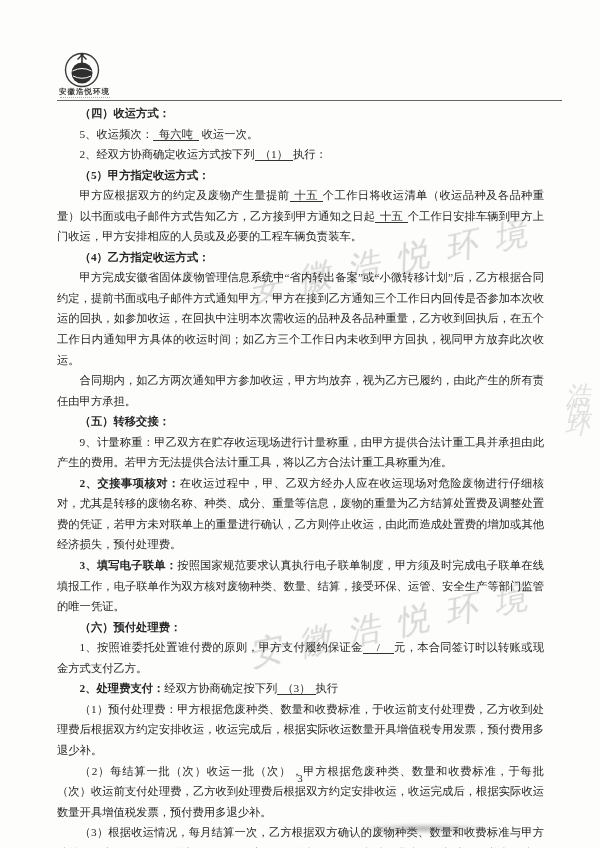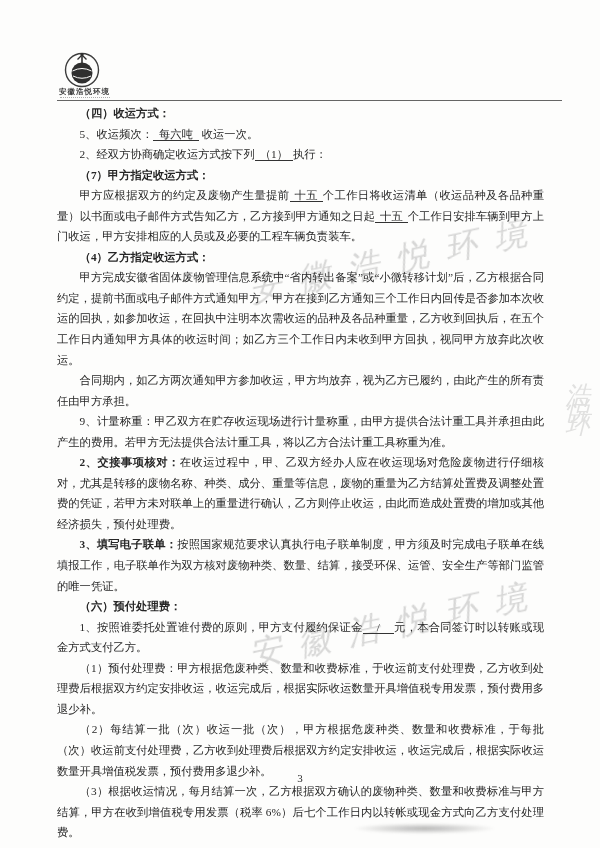--- a/index.html
+++ b/index.html
@@ -77,30 +77,32 @@
   <div class="header-rule"></div>
 
   <div class="wm wm1">安徽浩悦环境</div>
   <div class="wm wm2">安徽浩悦环境</div>
   <div class="wm-edge">浩悦环</div>
 
   <main class="doc-body">
       <p><span class="seg-b">（四）收运方式：</span></p>
       <p><span>5、收运频次：</span><span class="seg-u" style="padding: 0px 6px;">每六吨</span><span> 收运一次。</span></p>
       <p><span>2、经双方协商确定收运方式按下列</span><span class="seg-u" style="padding: 0px 5px;">（1）</span><span>执行：</span></p>
-      <p><span class="seg-b">（7）甲方指定收运方式：</span></p>
+      <p><span class="seg-b">（5）甲方指定收运方式：</span></p>
       <p><span>甲方应根据双方的约定及废物产生量提前</span><span class="seg-u" style="padding: 0px 5px;">十五</span><span>个工作日将收运清单（收运品种及各品种重量）以书面或电子邮件方式告知乙方，乙方接到甲方通知之日起</span><span class="seg-u" style="padding: 0px 5px;">十五</span><span>个工作日安排车辆到甲方上门收运，甲方安排相应的人员或及必要的工程车辆负责装车。</span></p>
       <p><span class="seg-b">（4）乙方指定收运方式：</span></p>
       <p><span>甲方完成安徽省固体废物管理信息系统中“省内转出备案”或“小微转移计划”后，乙方根据合同约定，提前书面或电子邮件方式通知甲方，甲方在接到乙方通知三个工作日内回传是否参加本次收运的回执，如参加收运，在回执中注明本次需收运的品种及各品种重量，乙方收到回执后，在五个工作日内通知甲方具体的收运时间；如乙方三个工作日内未收到甲方回执，视同甲方放弃此次收运。</span></p>
       <p><span>合同期内，如乙方两次通知甲方参加收运，甲方均放弃，视为乙方已履约，由此产生的所有责任由甲方承担。</span></p>
+      <p><span class="seg-b">（五）转移交接：</span></p>
       <p><span>9、计量称重：甲乙双方在贮存收运现场进行计量称重，由甲方提供合法计重工具并承担由此产生的费用。若甲方无法提供合法计重工具，将以乙方合法计重工具称重为准。</span></p>
       <p><span class="seg-b">2、交接事项核对：</span><span>在收运过程中，甲、乙双方经办人应在收运现场对危险废物进行仔细核对，尤其是转移的废物名称、种类、成分、重量等信息，废物的重量为乙方结算处置费及调整处置费的凭证，若甲方未对联单上的重量进行确认，乙方则停止收运，由此而造成处置费的增加或其他经济损失，预付处理费。</span></p>
       <p><span class="seg-b">3、填写电子联单：</span><span>按照国家规范要求认真执行电子联单制度，甲方须及时完成电子联单在线填报工作，电子联单作为双方核对废物种类、数量、结算，接受环保、运管、安全生产等部门监管的唯一凭证。</span></p>
       <p><span class="seg-b">（六）预付处理费：</span></p>
       <p><span>1、按照谁委托处置谁付费的原则，甲方支付履约保证金</span><span class="seg-u" style="padding: 0px 14px;">/</span><span>元，本合同签订时以转账或现金方式支付乙方。</span></p>
+      <p><span class="seg-b">2、处理费支付：</span><span>经双方协商确定按下列</span><span class="seg-u" style="padding: 0px 5px;">（3）</span><span>执行</span></p>
       <p><span>（1）预付处理费：甲方根据危废种类、数量和收费标准，于收运前支付处理费，乙方收到处理费后根据双方约定安排收运，收运完成后，根据实际收运数量开具增值税专用发票，预付费用多退少补。</span></p>
       <p><span>（2）每结算一批（次）收运一批（次），甲方根据危废种类、数量和收费标准，于每批（次）收运前支付处理费，乙方收到处理费后根据双方约定安排收运，收运完成后，根据实际收运数量开具增值税发票，预付费用多退少补。</span></p>
       <p><span>（3）根据收运情况，每月结算一次，乙方根据双方确认的废物种类、数量和收费标准与甲方结算，甲方在收到增值税专用发票（税率 6%）后七个工作日内以转帐或现金方式向乙方支付处理费。</span></p>
     </main>
 
   <div class="page-number">3</div>
   <div class="smudge"></div>
 
 </div>
 

